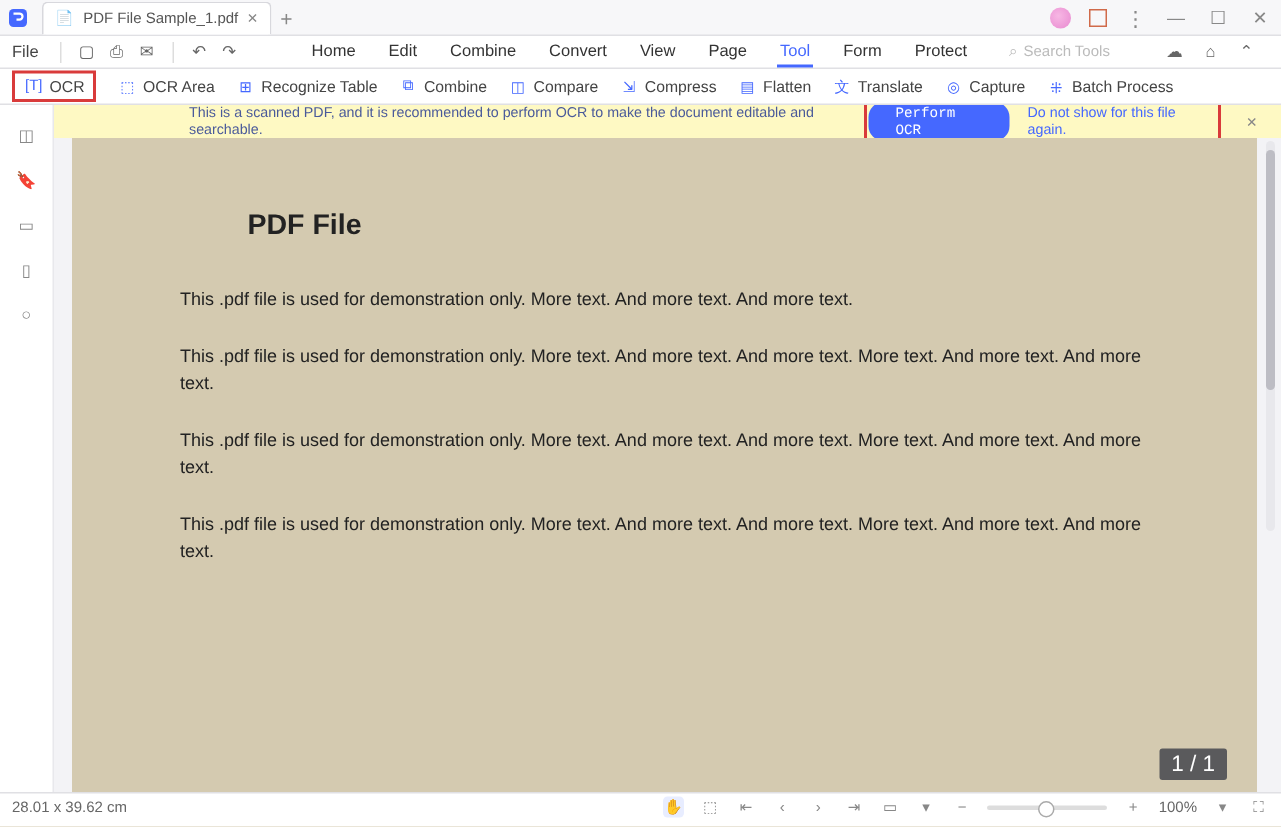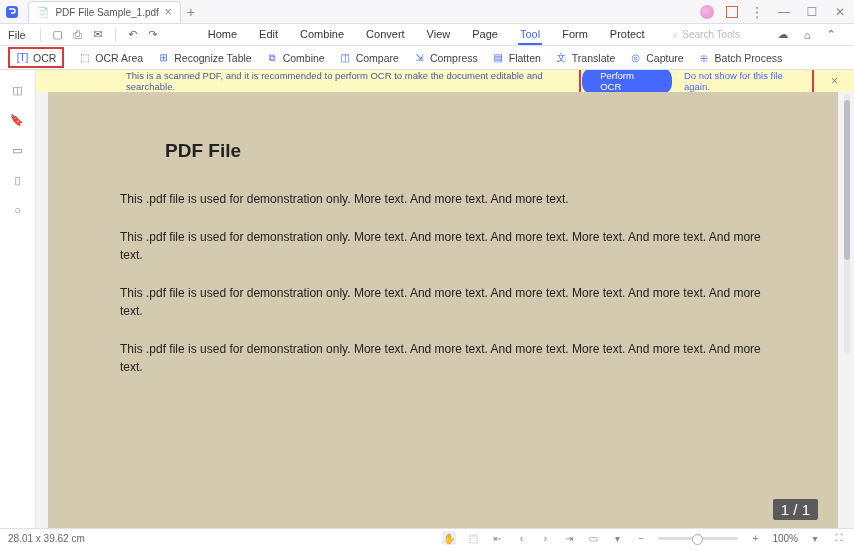--- a/index.html
+++ b/index.html
@@ -30,21 +30,21 @@
 .tool .ti { width: 13px; height: 13px; display: flex; align-items: center; justify-content: center; color: #4568ff; font-size: 10px; }
 .tool.boxed { border: 2px solid #d93b3b; padding: 2px 6px; }
 .content-area { position: relative; display: flex; height: 458px; }
 .left-rail { width: 36px; background: #fff; border-right: 1px solid #e8e8ec; padding-top: 12px; display: flex; flex-direction: column; gap: 14px; align-items: center; }
 .left-rail .ri { width: 16px; height: 16px; color: #888; display: flex; align-items: center; justify-content: center; }
 .left-expand { position: absolute; left: 36px; top: 50%; color: #888; font-size: 10px; }
 .canvas { flex: 1; background: #f3f3f6; position: relative; overflow: hidden; }
 .banner { height: 22px; background: #fef9c3; display: flex; align-items: center; padding: 0 40px 0 0; position: relative; }
 .banner-text { font-size: 9.5px; color: #4a5a9a; margin-left: 90px; }
 .banner-buttons-wrap { border: 2px solid #d93b3b; padding: 1px; display: flex; align-items: center; gap: 4px; margin-left: 8px; }
-.btn-primary { background: #4568ff; color: #fff; font-size: 9.5px; padding: 2px 18px; border-radius: 10px; }
+.btn-primary { background: #4568ff; color: #fff; font-size: 9.5px; padding: 2px 18px; border-radius: 10px; font-family: Liberation Mono, monospace; }
 .btn-link { color: #4568ff; font-size: 9.5px; padding: 2px 8px; }
 .banner-close { position: absolute; right: 16px; color: #888; font-size: 12px; }
 .ocr-pill { position: absolute; right: 18px; top: 34px; background: #fff; border: 1px solid #e0e0e4; border-radius: 12px; padding: 3px 10px; display: flex; align-items: center; gap: 4px; font-size: 10px; color: #4568ff; box-shadow: 0 1px 3px rgba(0,0,0,0.05); }
 .ocr-pill .pi { width: 12px; height: 12px; background: #4568ff; color: #fff; display: flex; align-items: center; justify-content: center; border-radius: 2px; font-size: 8px; }
 .page-bg { position: absolute; left: 12px; right: 16px; top: 22px; bottom: 0; background: #d4cab0; }
 .page-content { padding: 48px 72px; color: #222; }
 .page-content h1 { font-size: 19px; font-weight: bold; margin-bottom: 28px; margin-left: 45px; }
 .page-content p { font-size: 12px; line-height: 1.5; margin-bottom: 20px; }
 .page-counter { position: absolute; right: 20px; bottom: 8px; background: #5a5a5c; color: #fff; font-size: 15px; padding: 2px 8px; border-radius: 2px; }
 .scroll-track { position: absolute; right: 4px; top: 24px; width: 6px; height: 260px; background: #e8e8ec; border-radius: 3px; }

